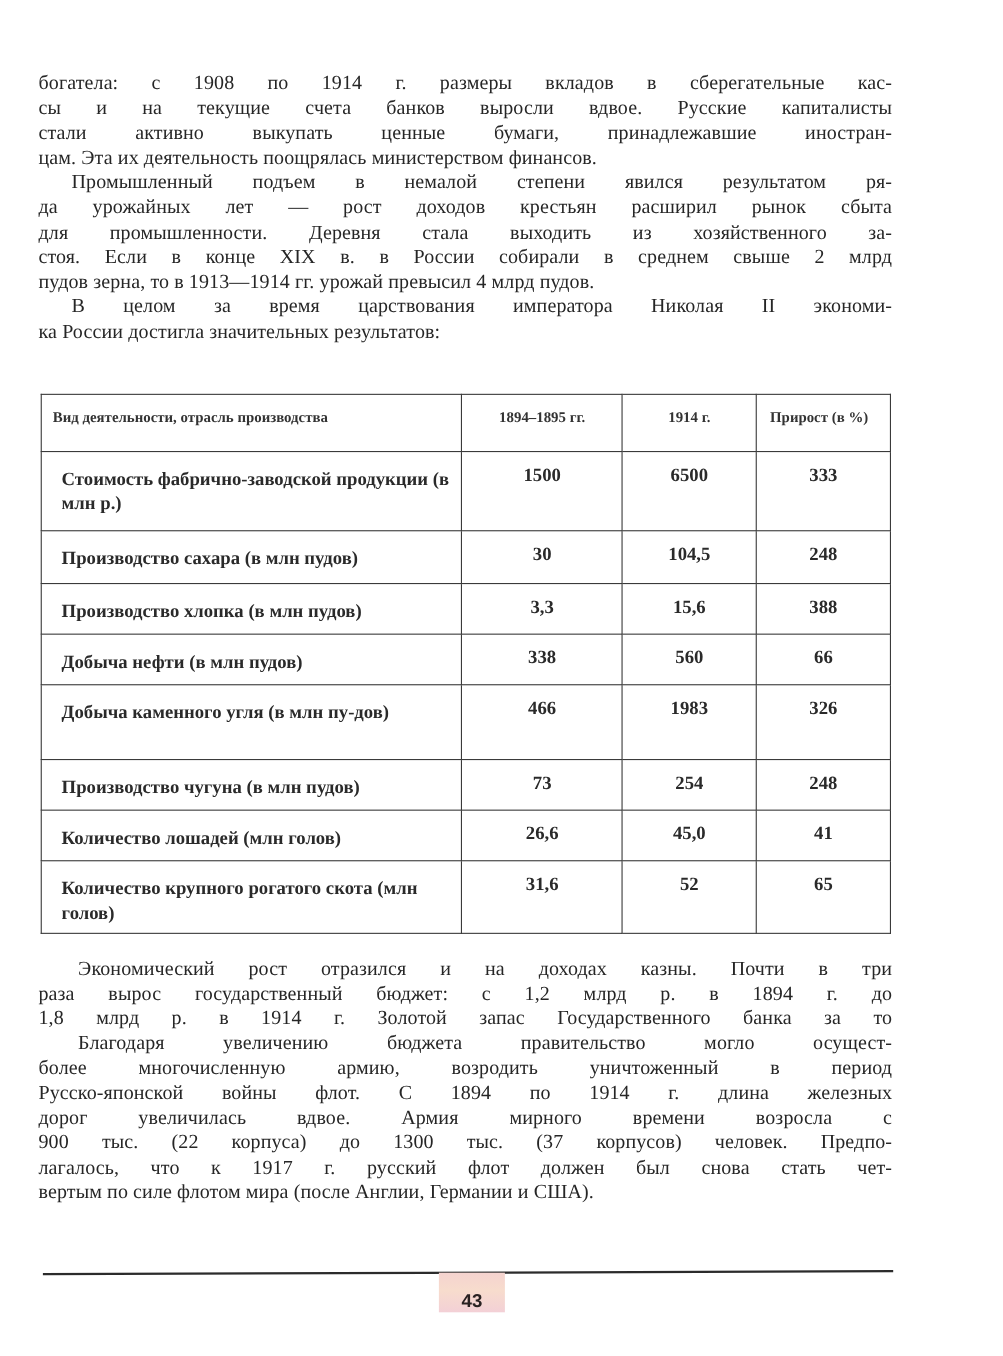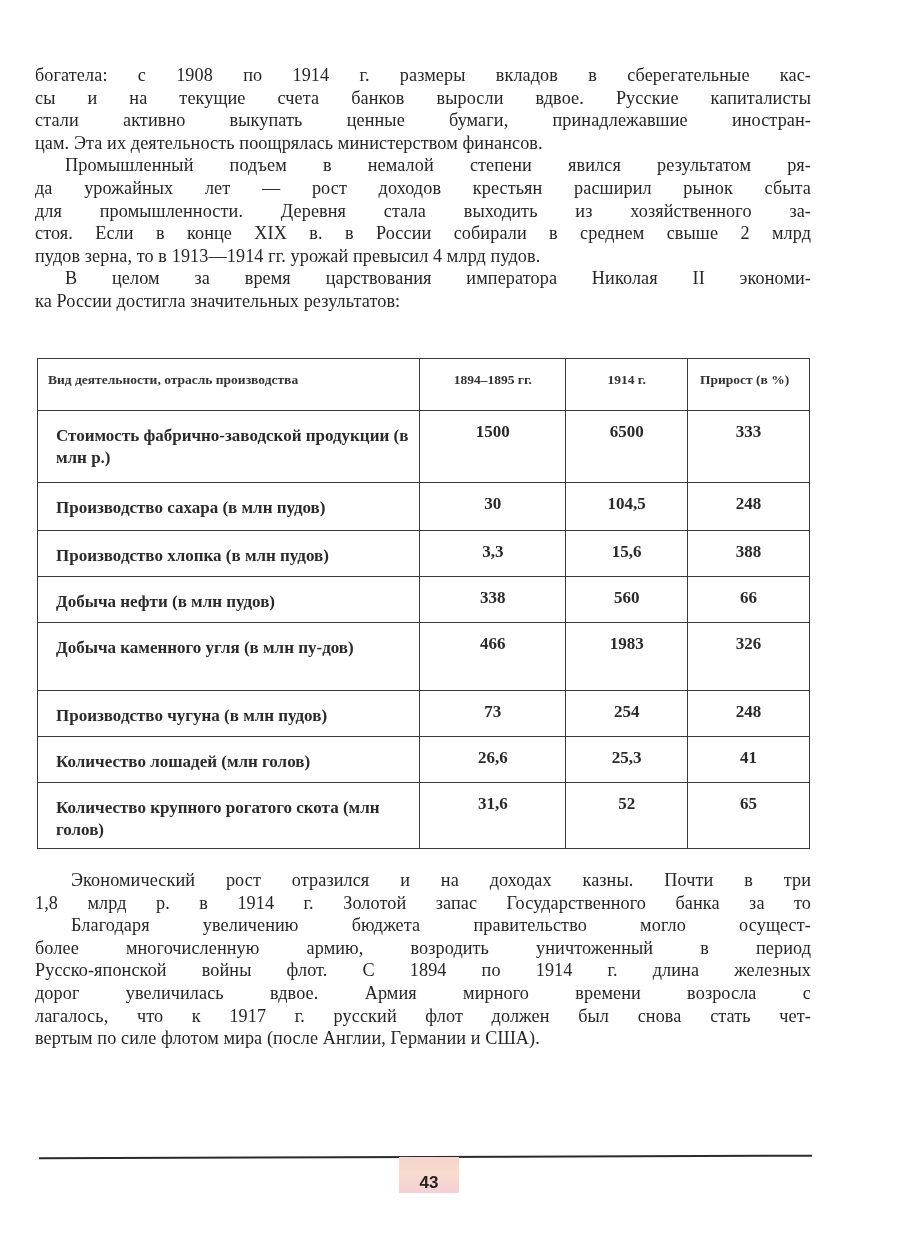--- a/index.html
+++ b/index.html
@@ -183,42 +183,44 @@
     </tr>
     <tr style="height:46px">
       <td class="name">Производство чугуна (в млн пудов)</td>
       <td class="num">73</td>
       <td class="num">254</td>
       <td class="num">248</td>
     </tr>
     <tr style="height:46px">
       <td class="name">Количество лошадей (млн голов)</td>
       <td class="num">26,6</td>
-      <td class="num">25,3</td>
+      <td class="num">45,0</td>
       <td class="num">41</td>
     </tr>
     <tr style="height:66px">
       <td class="name">Количество крупного рогатого скота (млн голов)</td>
       <td class="num">31,6</td>
       <td class="num">52</td>
       <td class="num">65</td>
     </tr>
   </tbody>
 </table>
 
 <div class="page" style="top:869px">
   <p class="para">
     <span class="line" style="padding-left:36px">Экономический рост отразился и на доходах казны. Почти в три</span>
+    <span class="line">раза вырос государственный бюджет: с 1,2 млрд р. в 1894 г. до</span>
     <span class="line">1,8 млрд р. в 1914 г. Золотой запас Государственного банка за то</span>
   </p>
   <p class="para">
     <span class="line" style="padding-left:36px">Благодаря увеличению бюджета правительство могло осущест-</span>
     <span class="line">более многочисленную армию, возродить уничтоженный в период</span>
     <span class="line">Русско-японской войны флот. С 1894 по 1914 г. длина железных</span>
     <span class="line">дорог увеличилась вдвое. Армия мирного времени возросла с</span>
+    <span class="line">900 тыс. (22 корпуса) до 1300 тыс. (37 корпусов) человек. Предпо-</span>
     <span class="line">лагалось, что к 1917 г. русский флот должен был снова стать чет-</span>
     <span class="line last">вертым по силе флотом мира (после Англии, Германии и США).</span>
   </p>
 </div>
 
 <div class="rule"></div>
 <div class="pagenum">
   <span>43</span>
 </div>
 

